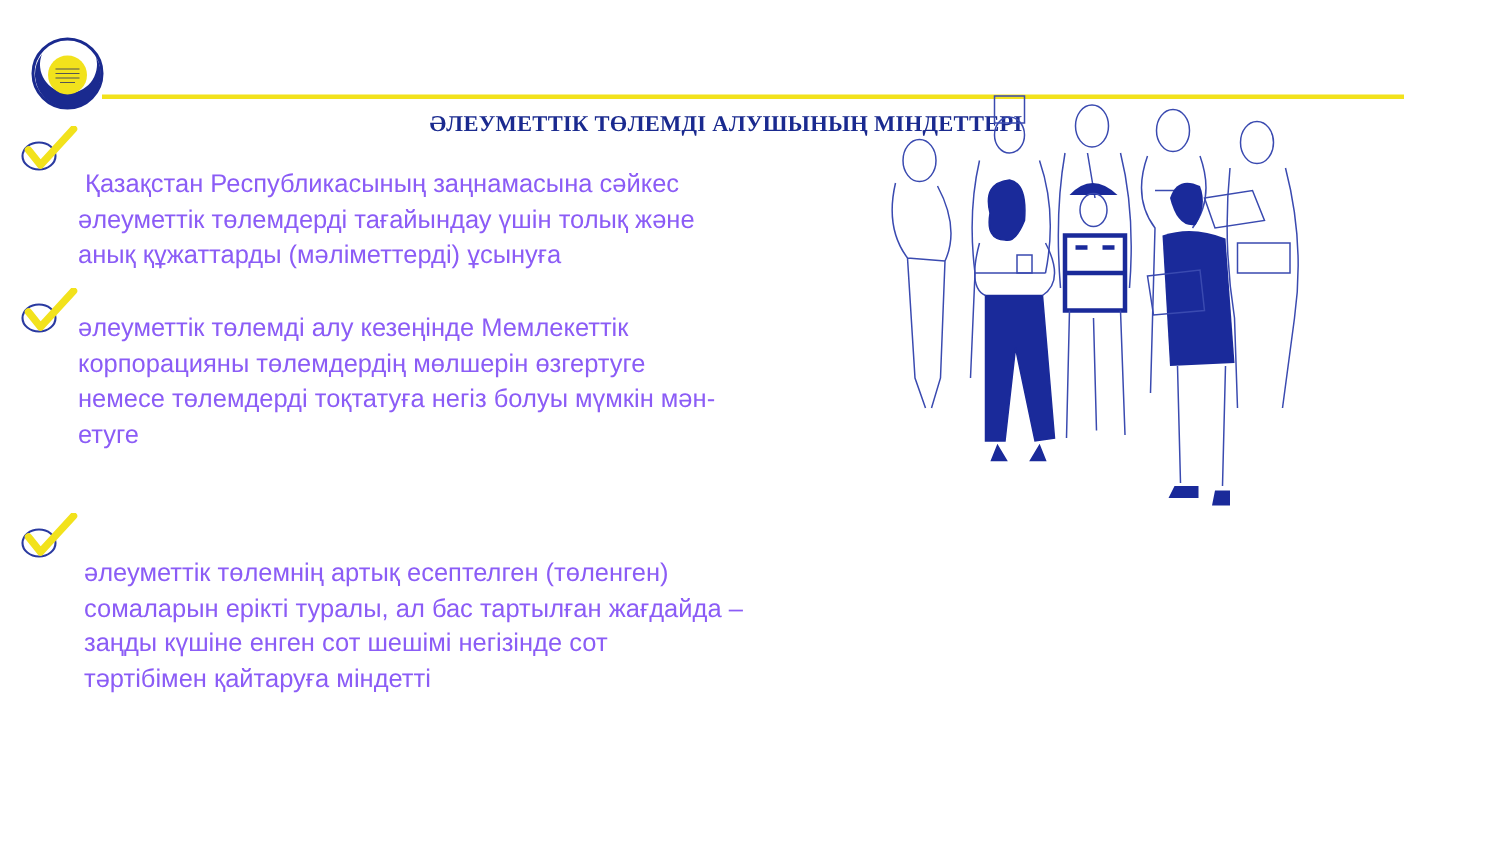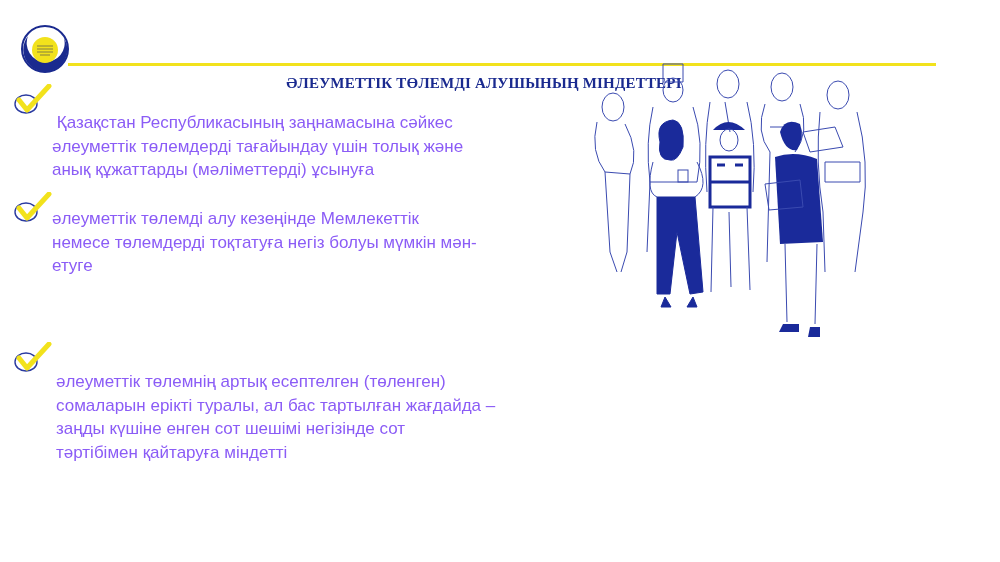--- a/index.html
+++ b/index.html
@@ -39,20 +39,21 @@
   <div>әлеуметтік төлемдерді тағайындау үшін толық және</div>
   <div>анық құжаттарды (мәліметтерді) ұсынуға</div>
 </div>
 
 <svg class="check" style="left:12px; top:192px;" viewBox="0 0 42 32">
   <ellipse cx="14" cy="20" rx="11" ry="9" fill="none" stroke="#2a3aa0" stroke-width="1.4"></ellipse>
   <path d="M7 16 L15 26 L37 2" fill="none" stroke="#f2e21c" stroke-width="5" stroke-linecap="round" stroke-linejoin="round"></path>
 </svg>
 <div class="para" style="left:52px; top:207px;">
   <div>әлеуметтік төлемді алу кезеңінде Мемлекеттік</div>
+  <div>корпорацияны төлемдердің мөлшерін өзгертуге</div>
   <div>немесе төлемдерді тоқтатуға негіз болуы мүмкін мән-</div>
   <div>етуге</div>
 </div>
 
 <svg class="check" style="left:12px; top:342px;" viewBox="0 0 42 32">
   <ellipse cx="14" cy="20" rx="11" ry="9" fill="none" stroke="#2a3aa0" stroke-width="1.4"></ellipse>
   <path d="M7 16 L15 26 L37 2" fill="none" stroke="#f2e21c" stroke-width="5" stroke-linecap="round" stroke-linejoin="round"></path>
 </svg>
 <div class="para" style="left:56px; top:370px;">
   <div>әлеуметтік төлемнің артық есептелген (төленген)</div>

